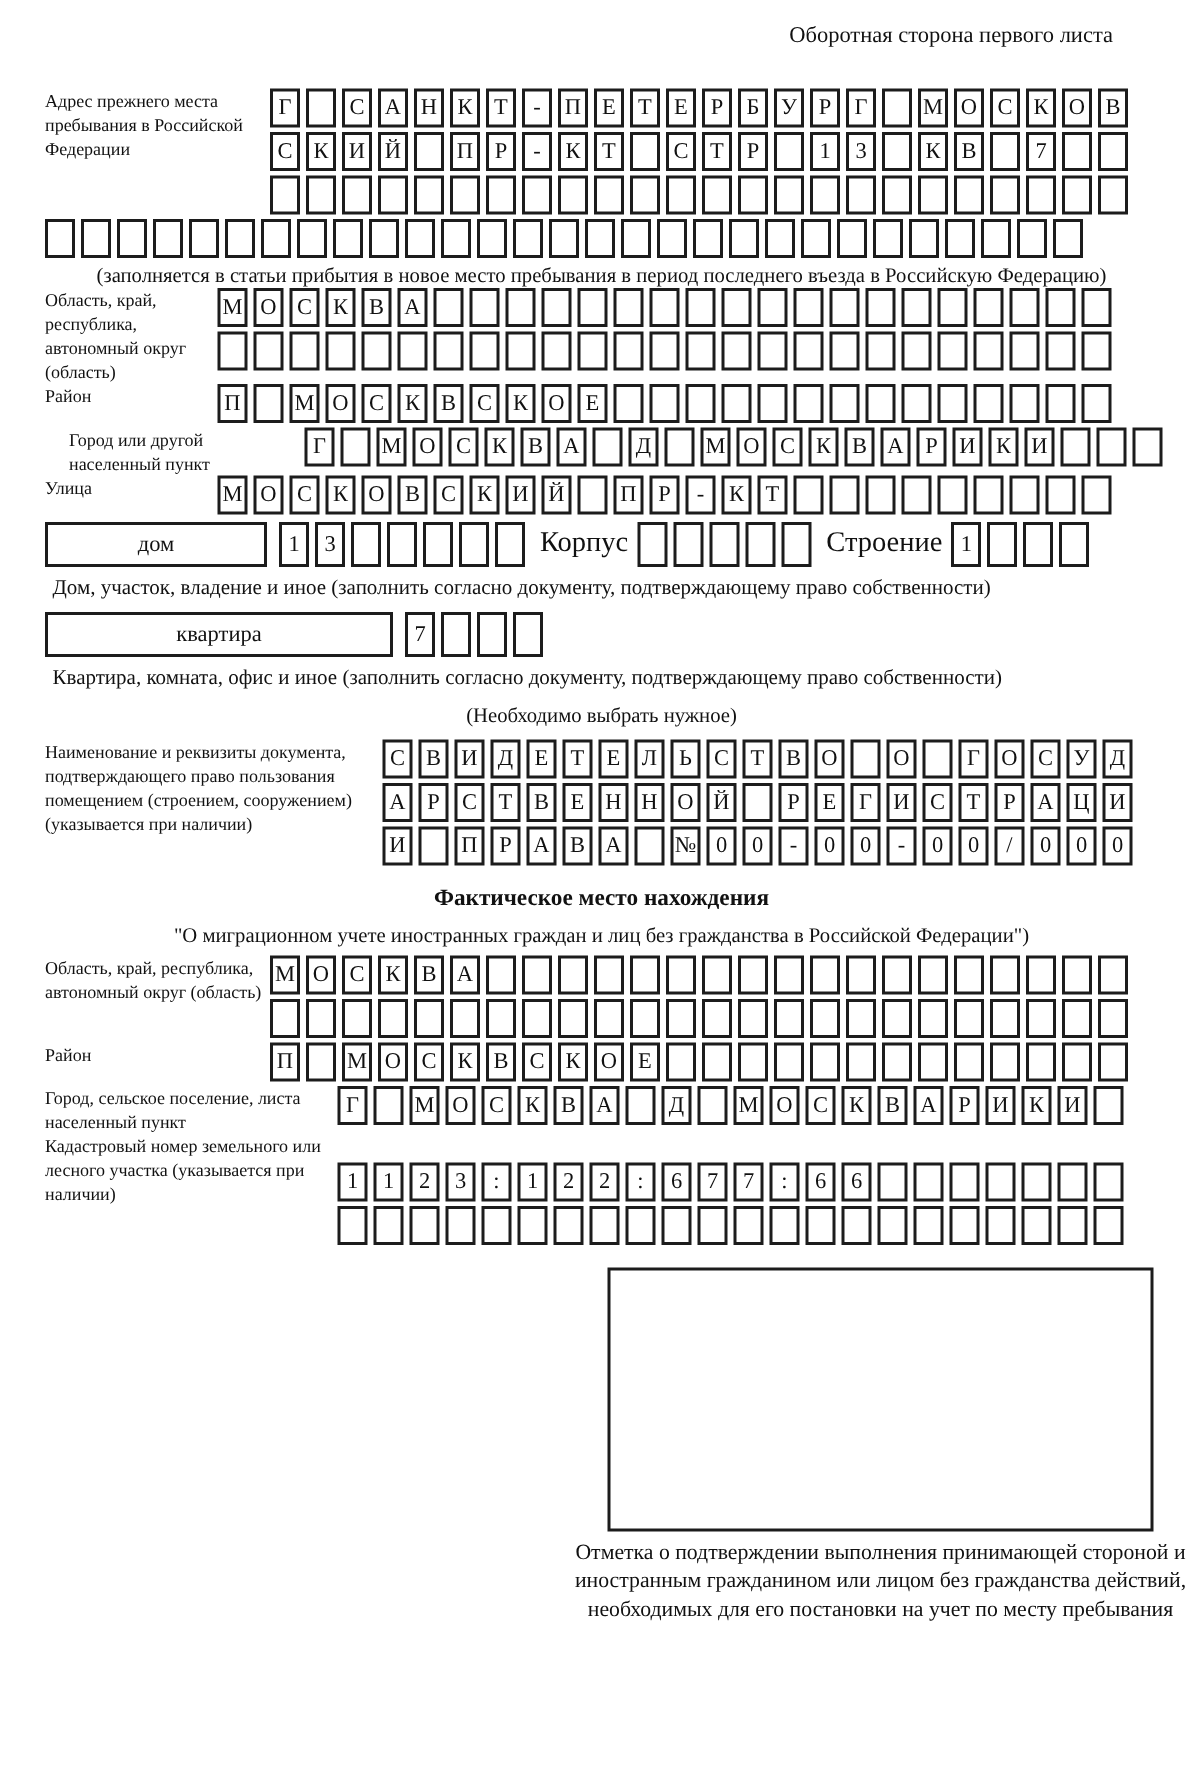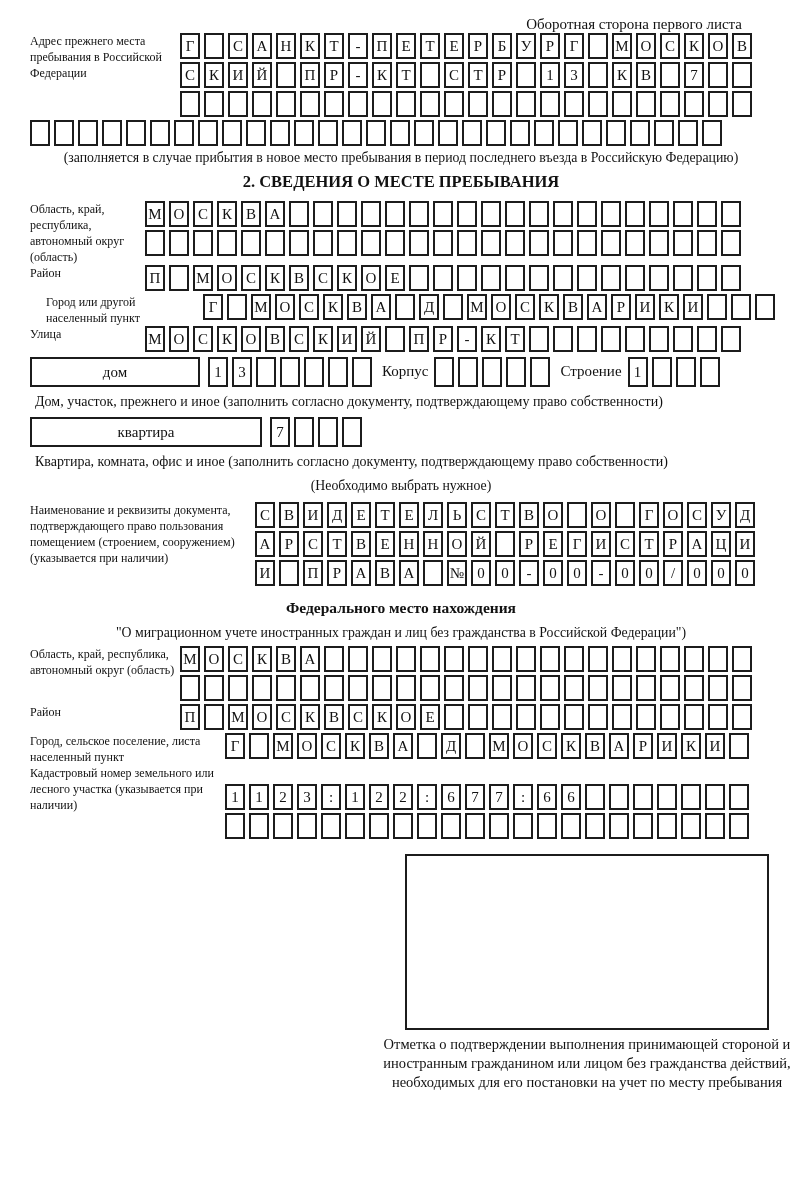--- a/index.html
+++ b/index.html
@@ -1,21 +1,21 @@
 <!DOCTYPE html>
 <html><head>
 <meta charset="utf-8">
 <style>
   * { margin:0; padding:0; box-sizing:border-box; }
   html,body { background:#ffffff; }
   body { width:800px; height:1180px; overflow:hidden; color:#111;
          font-family:"Liberation Serif","DejaVu Serif",serif; }
   .page { padding:16px 28px 0 30px; }
 
-  .hdr { text-align:right; font-size:15px; padding-right:30px; }
+  .hdr { text-align:right; font-size:15px; padding-right:30px; margin-bottom:26px; }
 
   .field { display:flex; align-items:flex-start; }
   .flabel { font-size:12px; line-height:16px; flex:0 0 auto; }
   .w150 { width:150px; } .w115 { width:115px; } .w130 { width:130px;margin-left:16px; }
   .w225 { width:225px; } .w195 { width:195px; }
 
   .cellrow { display:flex; gap:4px; margin-bottom:3px; }
   .cell { flex:0 0 20px; width:20px; height:26px; border:2px solid #1c1c1c;
           display:flex; align-items:center; justify-content:center;
           font-size:15px; font-weight:400; background:#fff; }
@@ -25,22 +25,22 @@
 
   .sec-title { text-align:center; font-weight:bold; font-size:16.5px; margin:6px 0 9px 0; }
   .sub-title { text-align:center; font-weight:bold; font-size:15.5px; margin:10px 0 7px 0; }
 
   .indent27 { margin-left:27px; }
   .mt19 { margin-top:19px; }
 
   .houserow { display:flex; align-items:flex-start; margin:2px 0 1px 0; }
   .longbox { height:30px; border:2px solid #1c1c1c; display:flex; align-items:center;
              justify-content:center; font-size:15px; margin-right:8px; }
-  .lb170 { width:170px; } .lb198 { width:232px; }
-  .inlab { font-size:15px; line-height:28px; margin:0 6px 0 10px; }
+  .lb170 { width:148px; } .lb198 { width:232px; }
+  .inlab { font-size:19px; line-height:28px; margin:0 6px 0 10px; }
   .houserow .cellrow .cell, .houserow .cellrow { height:30px; }
   .houserow .cell { height:30px; }
 
   .smallnote { font-size:14px; line-height:17px; margin:3px 0 7px 5px; }
 
   .stayrow { display:flex; align-items:center; margin:7px 0 2px 2px; font-size:15px; }
   .chk { width:26px; height:29px; border:2px solid #1c1c1c; display:flex; align-items:center;
          justify-content:center; font-size:16px; margin:0 12px 0 10px; }
   .chk2 { margin-left:30px; } .chk3 { margin-left:42px; }
 
@@ -164,23 +164,22 @@
       <div class="cell"></div>
       <div class="cell"></div>
       <div class="cell"></div>
       <div class="cell"></div>
       <div class="cell"></div>
       <div class="cell"></div>
       <div class="cell"></div>
       <div class="cell"></div>
       <div class="cell"></div>
     </div>
-  <div class="note center">(заполняется в случае прибытия в новое место пребывания в период последнего въезда в Российскую Федерацию)</div>
-
-  <div class="sec-title">2. СВЕДЕНИЯ О МЕСТЕ ПРЕБЫВАНИЯ</div>
+  <div class="note center">(заполняется в статьи прибытия в новое место пребывания в период последнего въезда в Российскую Федерацию)</div>
+
 
   <div class="field">
     <div class="flabel w115">Область, край, республика, автономный округ (область)</div>
     <div>
       <div class="cellrow">
           <div class="cell">М</div>
           <div class="cell">О</div>
           <div class="cell">С</div>
           <div class="cell">К</div>
           <div class="cell">В</div>
@@ -347,21 +346,21 @@
         <div class="cell"></div>
       </div>
     <div class="inlab">Строение</div>
     <div class="cellrow">
         <div class="cell">1</div>
         <div class="cell"></div>
         <div class="cell"></div>
         <div class="cell"></div>
       </div>
   </div>
-  <div class="smallnote">Дом, участок, прежнего и иное (заполнить согласно документу, подтверждающему право собственности)</div>
+  <div class="smallnote">Дом, участок, владение и иное (заполнить согласно документу, подтверждающему право собственности)</div>
 
   <div class="houserow">
     <div class="longbox lb198">квартира</div>
     <div class="cellrow">
         <div class="cell">7</div>
         <div class="cell"></div>
         <div class="cell"></div>
         <div class="cell"></div>
       </div>
   </div>
@@ -437,21 +436,21 @@
           <div class="cell">0</div>
           <div class="cell">0</div>
           <div class="cell">/</div>
           <div class="cell">0</div>
           <div class="cell">0</div>
           <div class="cell">0</div>
         </div>
     </div>
   </div>
 
-  <div class="sub-title">Федерального место нахождения</div>
+  <div class="sub-title">Фактическое место нахождения</div>
   <div class="note center">"О миграционном учете иностранных граждан и лиц без гражданства в Российской Федерации")</div>
 
   <div class="field" style="margin-top:5px;">
     <div class="flabel w150">Область, край, республика, автономный округ (область)</div>
     <div>
       <div class="cellrow">
           <div class="cell">М</div>
           <div class="cell">О</div>
           <div class="cell">С</div>
           <div class="cell">К</div>

